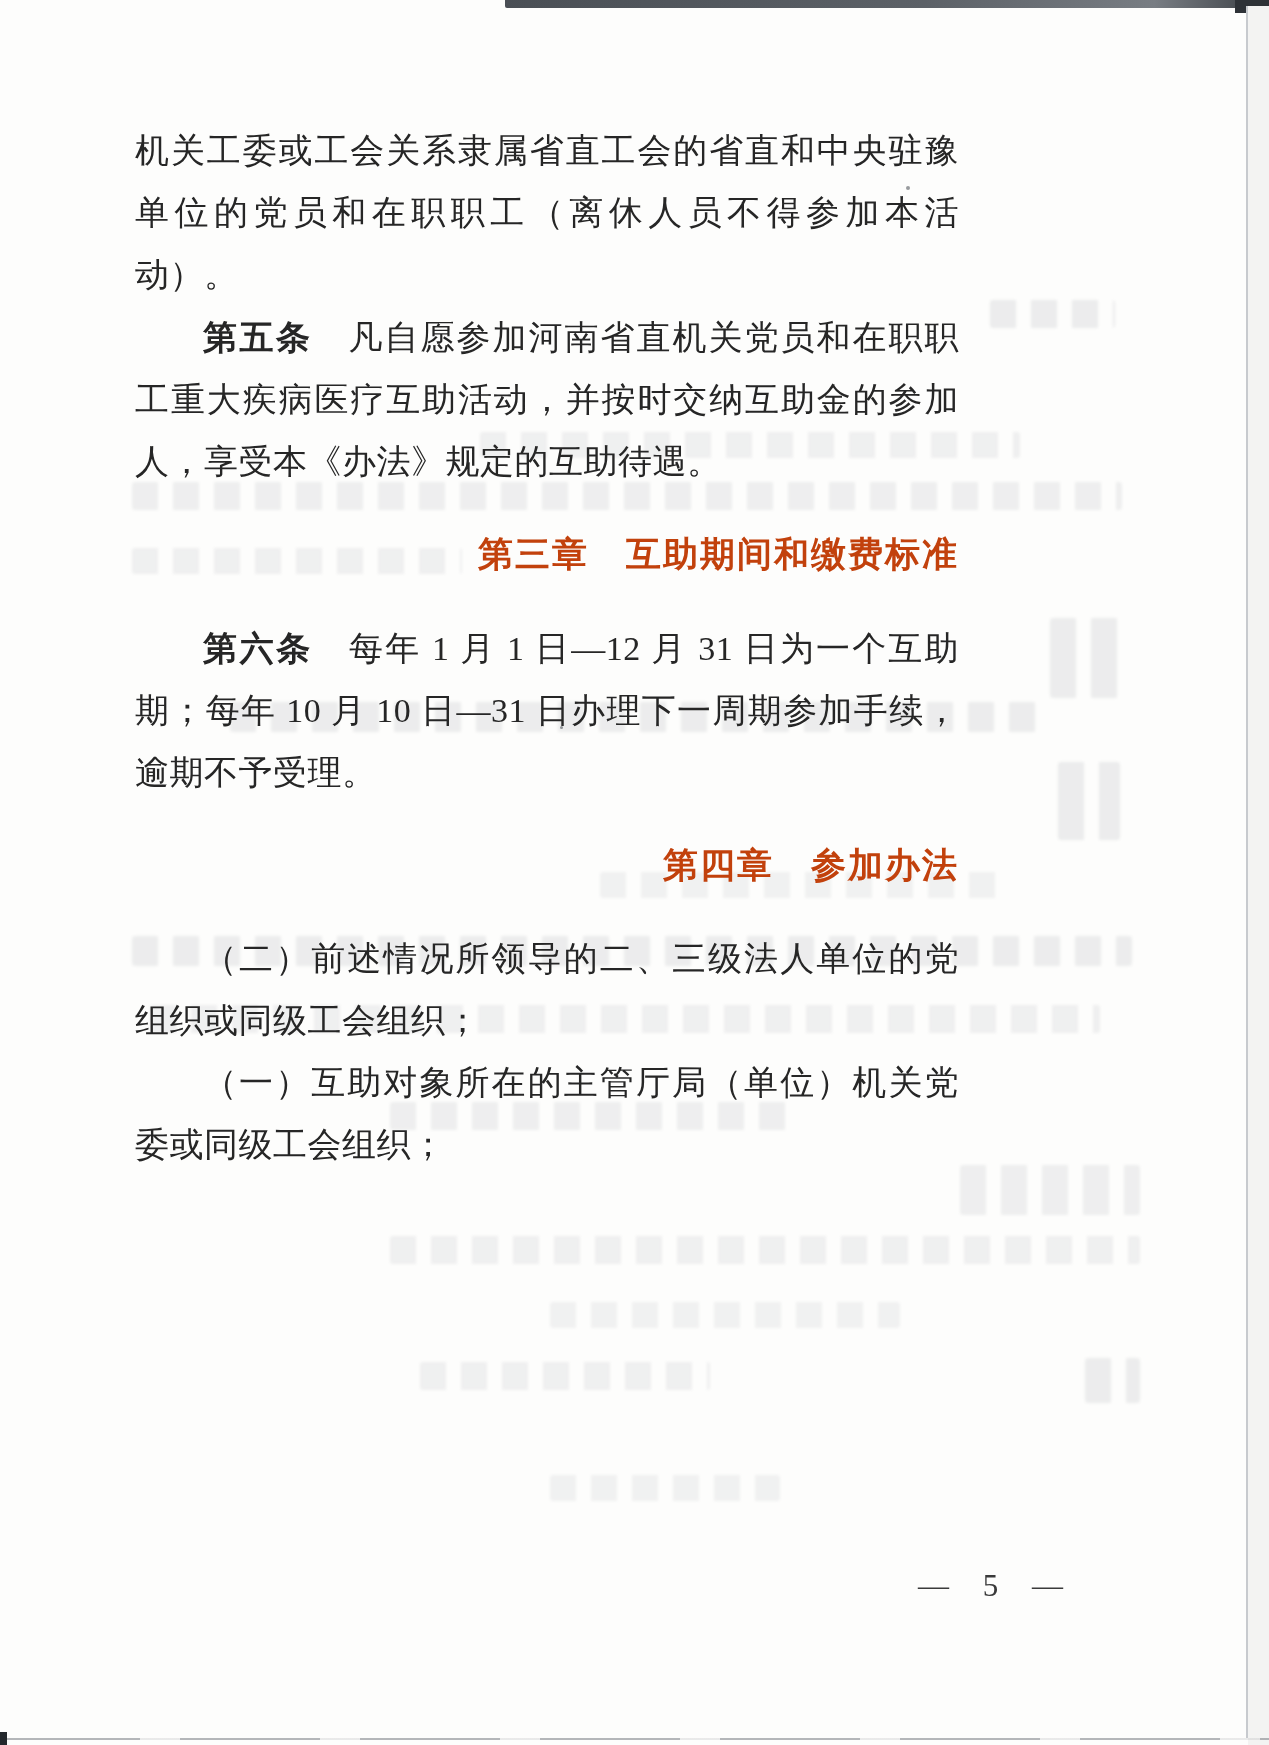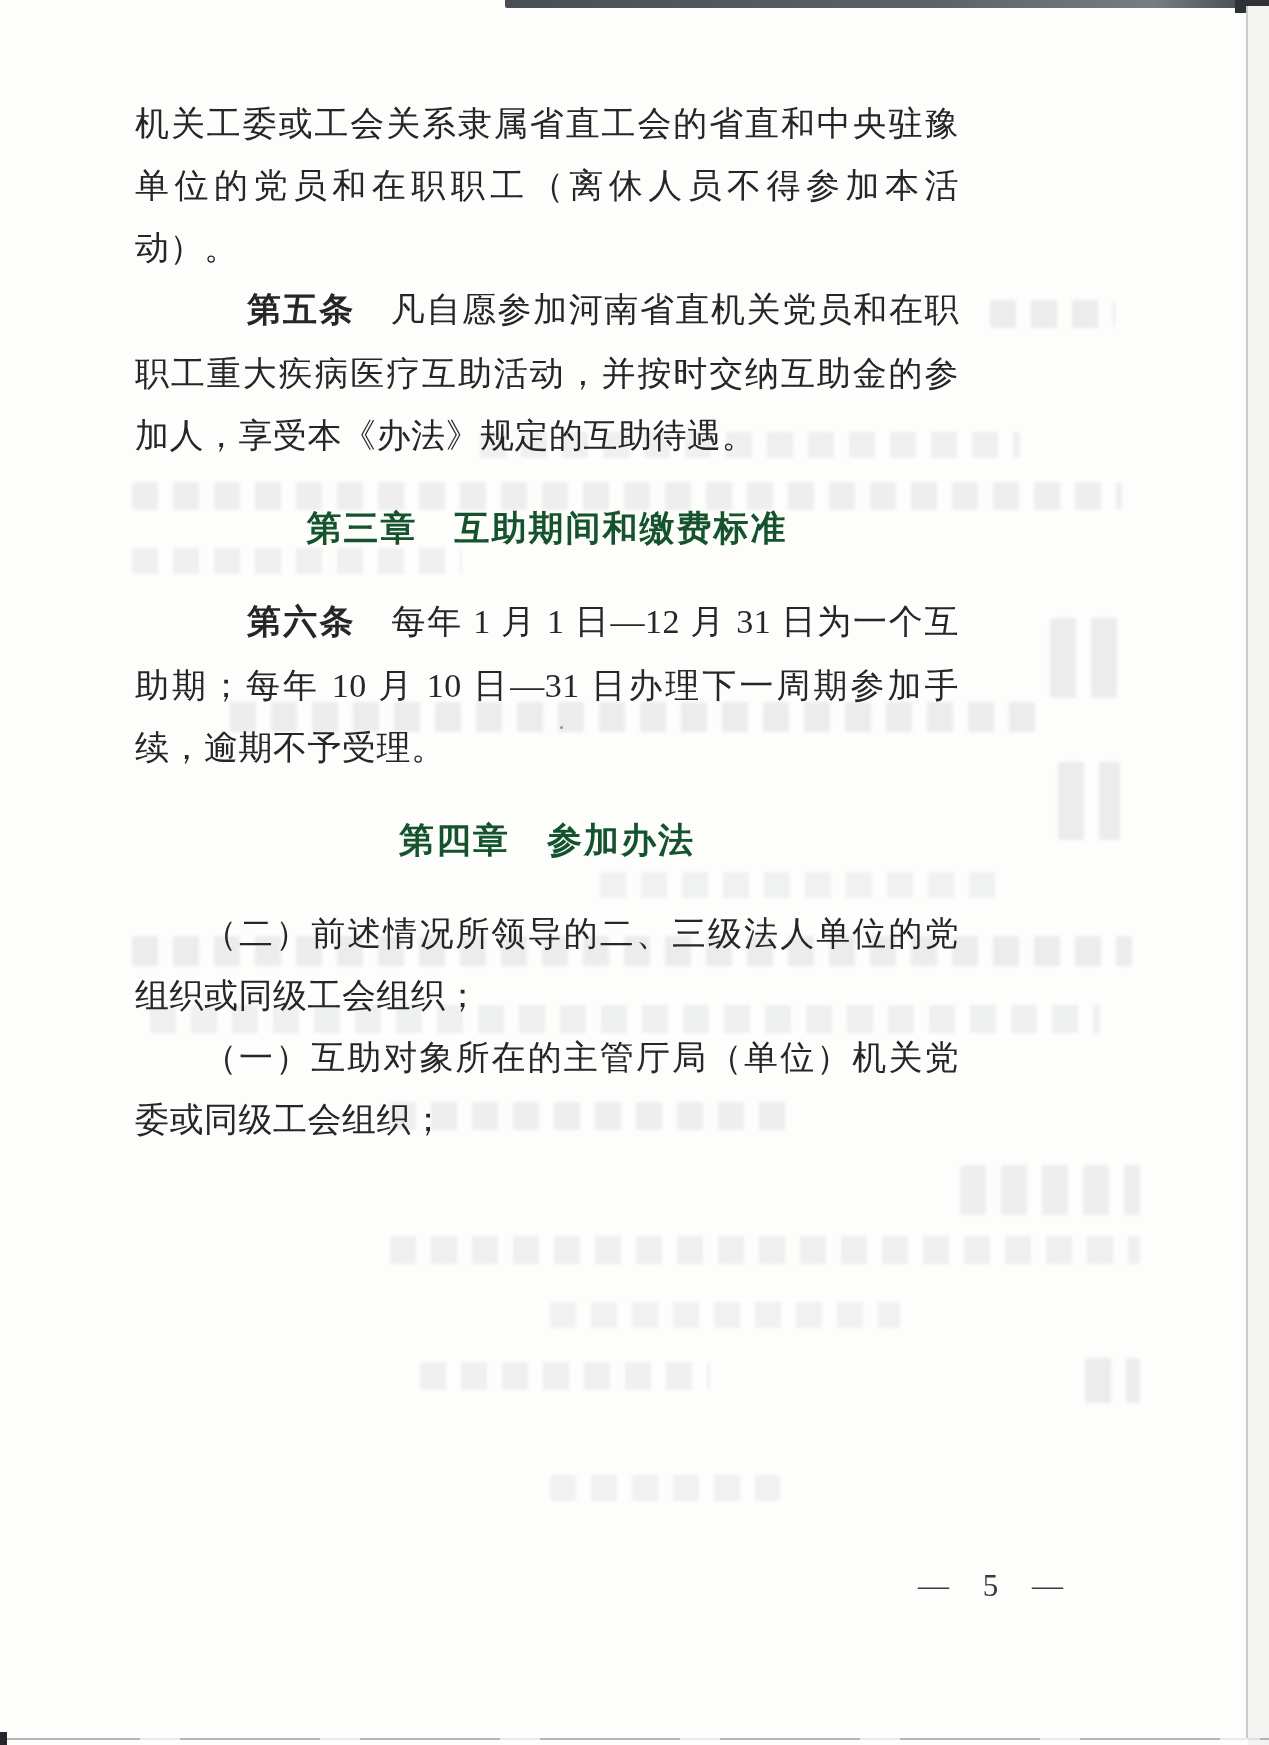--- a/index.html
+++ b/index.html
@@ -66,47 +66,46 @@
     border-radius: 3px;
     pointer-events: none;
   }
 
   
   .doc-column {
     position: absolute;
     left: 135px;
     top: 0;
     width: 824px;
-    padding-top: 93px;
+    padding-top: 120px;
     box-sizing: border-box;
   }
   .body-par {
     margin: 0;
     font-size: 34px;
     line-height: 62px;
     text-align: justify;
     word-break: break-all;
     letter-spacing: 0.5px;
   }
   .body-par.indent { text-indent: 2em; }
   .lead {
-    font-family: Liberation Mono, monospace;
+    font-family: Liberation Sans, sans-serif;
     font-weight: bold;
     letter-spacing: 1px;
-    margin-left: 44px;
   }
   .chapter {
     margin: 30px 0 32px 0;
     font-size: 35px;
     line-height: 62px;
-    text-align: center;
+    text-align: right;
     font-family: "Liberation Sans", "DejaVu Sans", sans-serif;
     font-weight: bold;
     letter-spacing: 2px;
-    color: #14532d;
+    color: #c2410c;
   }
   .page-number {
     position: absolute;
     left: 918px;
     top: 1568px;
     font-size: 31px;
     letter-spacing: 6px;
     word-spacing: 14px;
     color: #3a3a3a;
     white-space: nowrap;

